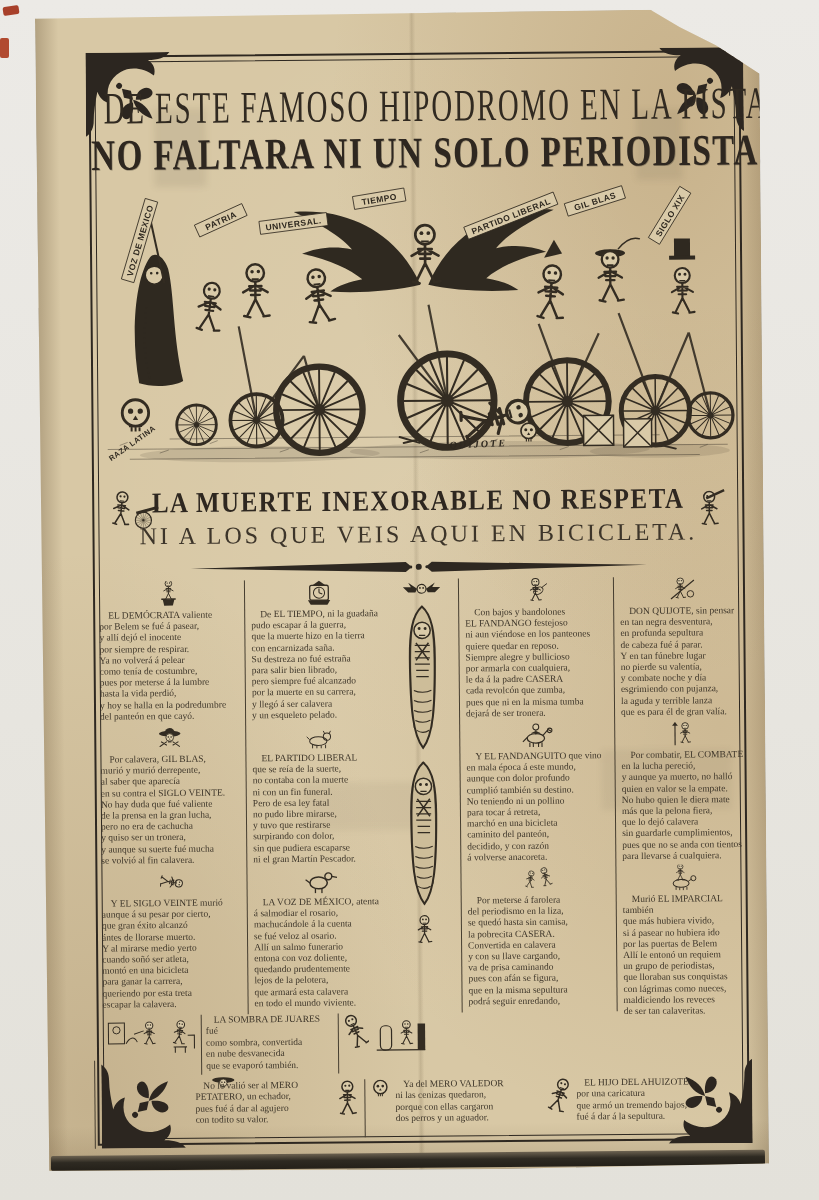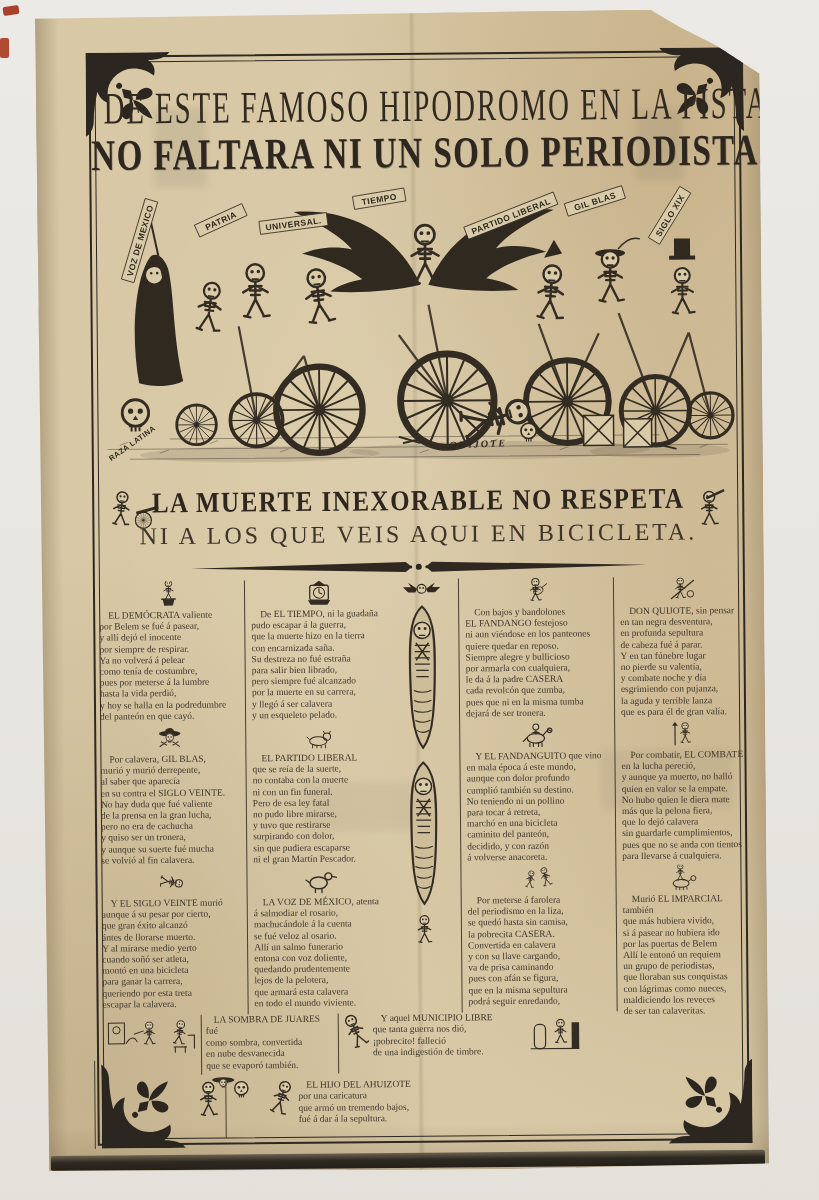--- a/index.html
+++ b/index.html
@@ -592,41 +592,45 @@
             <ellipse cx="20" cy="8" rx="14" ry="3.5" fill="#332c22"></ellipse>
             <use href="#sy-skull" x="12" y="6" width="16" height="14"></use>
           </svg>
       </div>
       <div class="vr"></div>
       <svg class="sp" width="26" height="36" viewBox="0 0 24 34">
           <g transform="rotate(-24 12 17)">
             <use href="#sy-skel" width="24" height="34"></use>
           </g>
         </svg>
-      <div class="bt" style="width:150px">Y aquel MUNICIPIO LIBRE
-que tanta guerra nos dió,
-¡pobrecito! falleció
-de una indigestión de timbre.</div>
       <svg class="sp" width="56" height="42" viewBox="0 0 60 42">
         <path d="M4 38 h52" stroke="#332c22" stroke-width="1.3"></path>
         <rect x="8" y="12" width="12" height="26" rx="5" fill="none" stroke="#332c22" stroke-width="1.3"></rect>
         <use href="#sy-skel" x="26" y="6" width="20" height="28"></use>
         <rect x="48" y="10" width="8" height="28" fill="#332c22"></rect>
       </svg>
     </div>
 
     <div class="brow brow2">
       <div class="sp" style="width:84px"></div>
+      <div class="bt" style="width:135px">No le valió ser al MERO
+PETATERO, un echador,
+pues fué á dar al agujero
+con todito su valor.</div>
       <svg class="sp" width="26" height="38" viewBox="0 0 24 34">
           <use href="#sy-skel" width="24" height="34"></use>
         </svg>
       <div class="vr"></div>
       <svg class="sp" width="22" height="20" viewBox="0 0 20 18">
           <use href="#sy-skull" width="20" height="18"></use>
         </svg>
+      <div class="bt" style="width:135px">Ya del MERO VALEDOR
+ni las cenizas quedaron,
+porque con ellas cargaron
+dos perros y un aguador.</div>
       <div class="sp" style="width:8px"></div>
       <svg class="sp" width="26" height="36" viewBox="0 0 24 34">
           <g transform="rotate(18 12 17)">
             <use href="#sy-skel" width="24" height="34"></use>
           </g>
         </svg>
       <div class="bt" style="width:150px">EL HIJO DEL AHUIZOTE
 por una caricatura
 que armó un tremendo bajos,
 fué á dar á la sepultura.</div>

